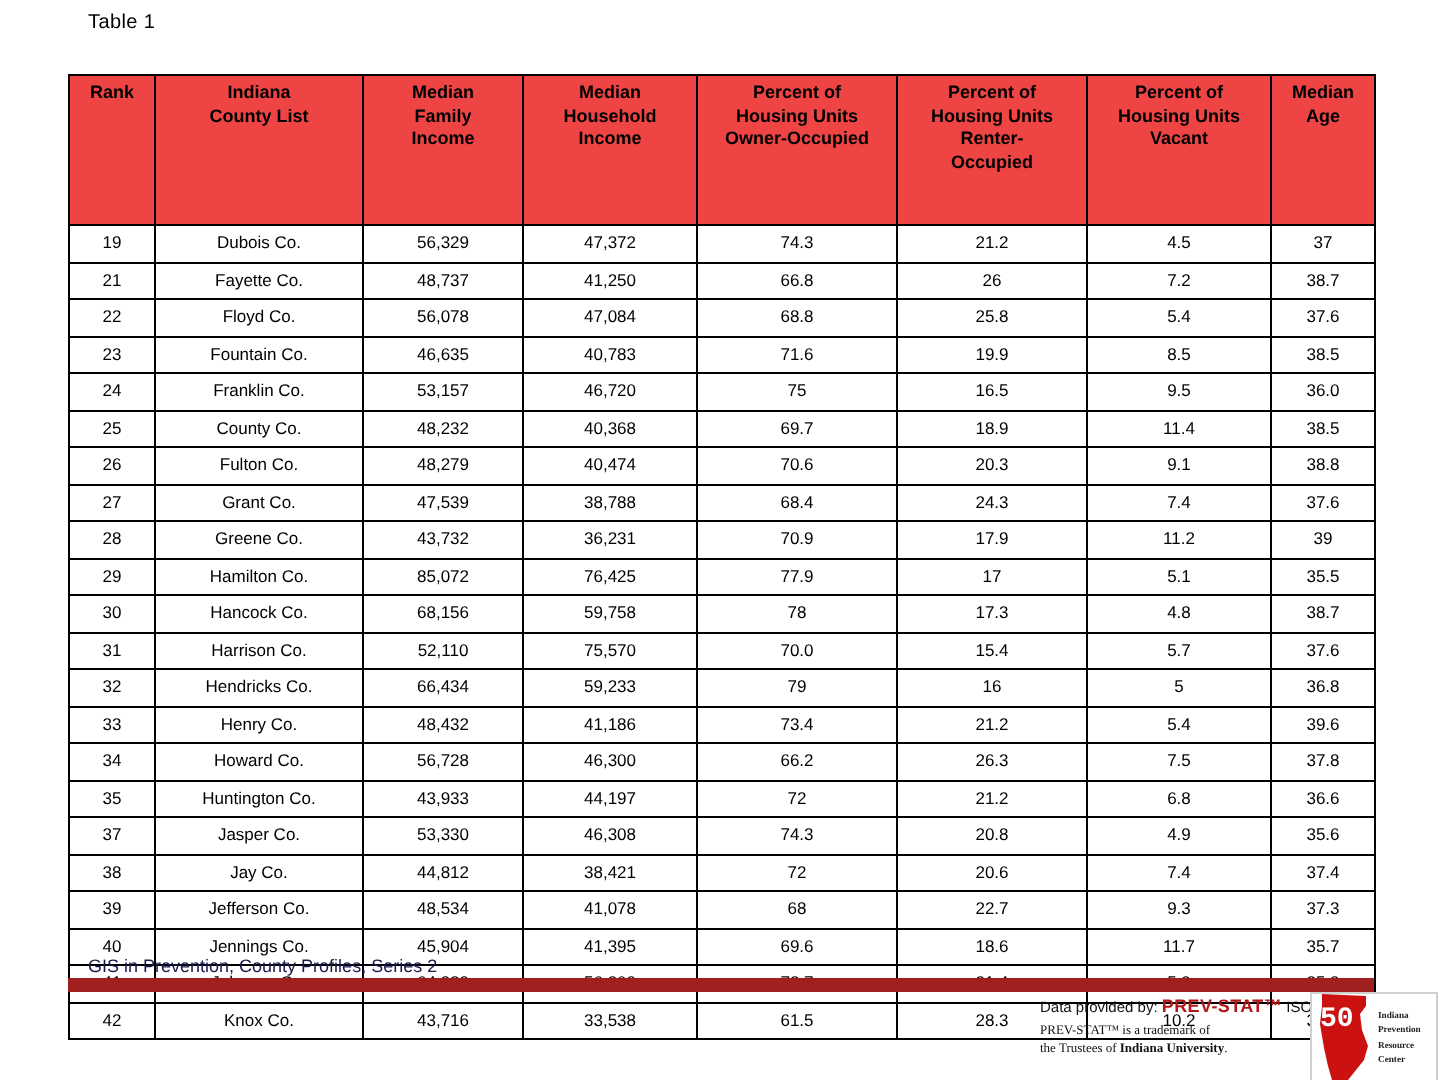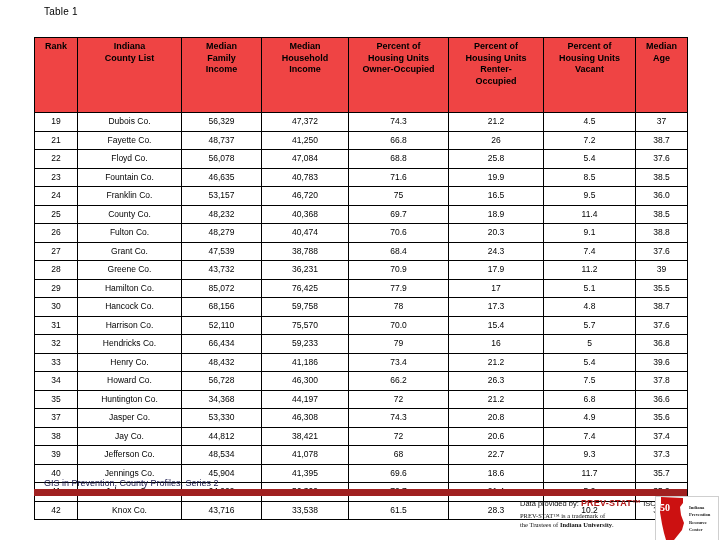--- a/index.html
+++ b/index.html
@@ -142,24 +142,24 @@
     position: absolute;
     left: 1px;
     top: 0px;
     width: 30px;
     height: 43px;
   }
   #iprc-logo .fifty {
     position: absolute;
     left: 4px;
     top: 5px;
-    font-size: 10px;
+    font-size: 14px;
     font-weight: bold;
     color: #ffffff;
-    font-family: Liberation Serif, serif;
+    font-family: Liberation Mono, monospace;
   }
   #iprc-logo .logo-text {
     position: absolute;
     left: 33px;
     top: 7px;
     font-size: 4.6px;
     line-height: 1.6;
     color: #222222;
     font-family: "Liberation Serif", serif;
     font-weight: bold;
@@ -370,21 +370,21 @@
           <td>56,728</td>
           <td>46,300</td>
           <td>66.2</td>
           <td>26.3</td>
           <td>7.5</td>
           <td>37.8</td>
         </tr>
         <tr>
           <td class="col-rank">35</td>
           <td class="col-county">Huntington Co.</td>
-          <td>34,368</td>
+          <td>43,933</td>
           <td>44,197</td>
           <td>72</td>
           <td>21.2</td>
           <td>6.8</td>
           <td>36.6</td>
         </tr>
         <tr>
           <td class="col-rank">37</td>
           <td class="col-county">Jasper Co.</td>
           <td>53,330</td>

